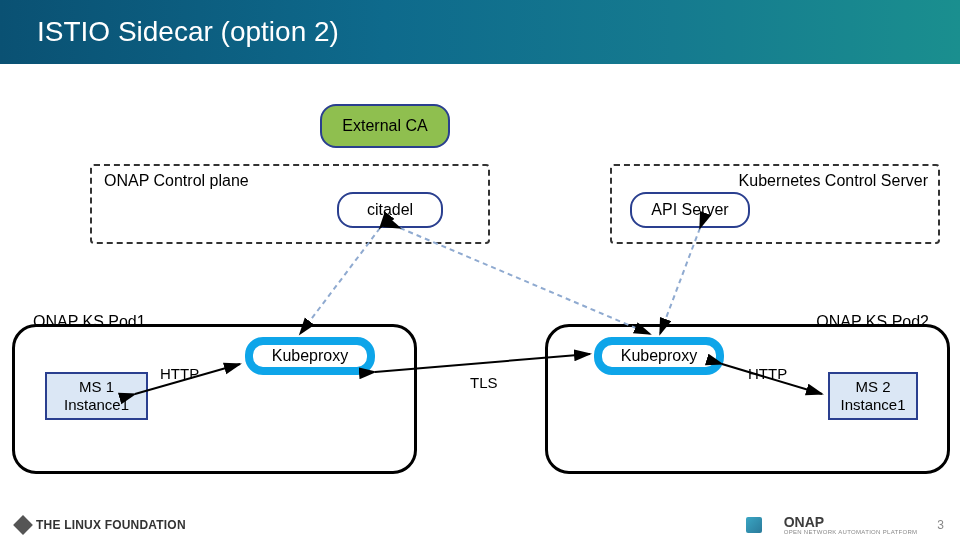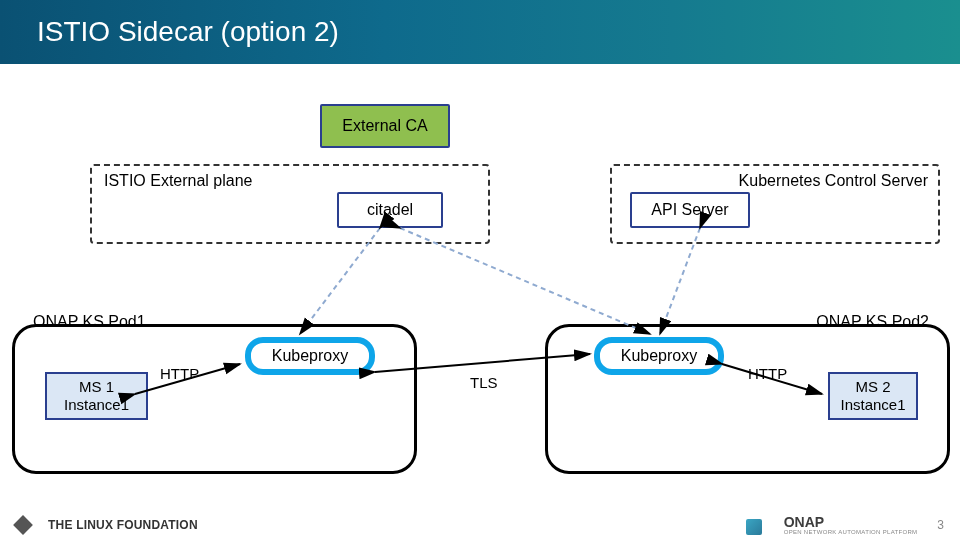--- a/index.html
+++ b/index.html
@@ -34,54 +34,54 @@
     width: 100%;
     height: 30px;
     display: flex;
     align-items: center;
     justify-content: space-between;
     padding: 0 16px;
   }
   .logo-left {
     display: flex;
     align-items: center;
-    gap: 18px;
+    gap: 6px;
     font-size: 12px;
     color: #333;
     font-weight: 600;
     letter-spacing: 0.2px;
   }
   .logo-left .cube {
     width: 14px; height: 14px;
     background: #555;
     transform: rotate(45deg);
   }
   .logo-right {
     display: flex;
-    align-items: flex-end;
+    align-items: center;
     gap: 22px;
     font-size: 12px;
     color: #5d5d5d;
   }
   .logo-right .onap-cube {
     width: 16px; height: 16px;
     background: linear-gradient(135deg, #3aa6c4, #2a7a9a);
     border-radius: 2px;
   }
   .page-num {
     font-size: 12px;
     color: #888;
     margin-left: 10px;
   }
 
   
   .box {
     position: absolute;
     border: 2px solid #2a3f8f;
-    border-radius: 2px;
+    border-radius: 16px;
     background: #fff;
     display: flex;
     align-items: center;
     justify-content: center;
     text-align: center;
     font-size: 16px;
     color: #000;
   }
   .box.green { background: #8fbf4f; }
   .dashed-group {
@@ -111,21 +111,21 @@
     position: absolute;
     border: 2px solid #2a3f8f;
     background: #dbe7f5;
     font-size: 15px;
     text-align: center;
     padding: 4px 8px;
     line-height: 1.2;
   }
   .kp-box {
     position: absolute;
-    border: 6px solid #0ea5e9;
+    border: 8px solid #0ea5e9;
     border-radius: 18px;
     background: #fff;
     font-size: 16px;
     text-align: center;
     display: flex; align-items: center; justify-content: center;
   }
   .conn-label {
     position: absolute;
     font-size: 15px;
     color: #000;
@@ -144,21 +144,21 @@
   <span>ISTIO Sidecar (option 2)</span>
 </div>
 
 <div class="stage">
 
   <div class="box green" style="left:320px; top:40px; width:130px; height:44px;">
     <span>External CA</span>
   </div>
 
   <div class="dashed-group" style="left:90px; top:100px; width:400px; height:80px;">
-    <div class="label" style="left:12px; top:6px;">ISTIO External plane</div>
+    <div class="label" style="left:12px; top:6px;">ONAP Control plane</div>
     <div class="box" style="left:245px; top:26px; width:106px; height:36px;">
       <span>citadel</span>
     </div>
   </div>
 
   <div class="dashed-group" style="left:610px; top:100px; width:330px; height:80px;">
     <div class="label" style="right:10px; top:6px;">Kubernetes Control Server</div>
     <div class="box" style="left:18px; top:26px; width:120px; height:36px;">
       <span>API Server</span>
     </div>

